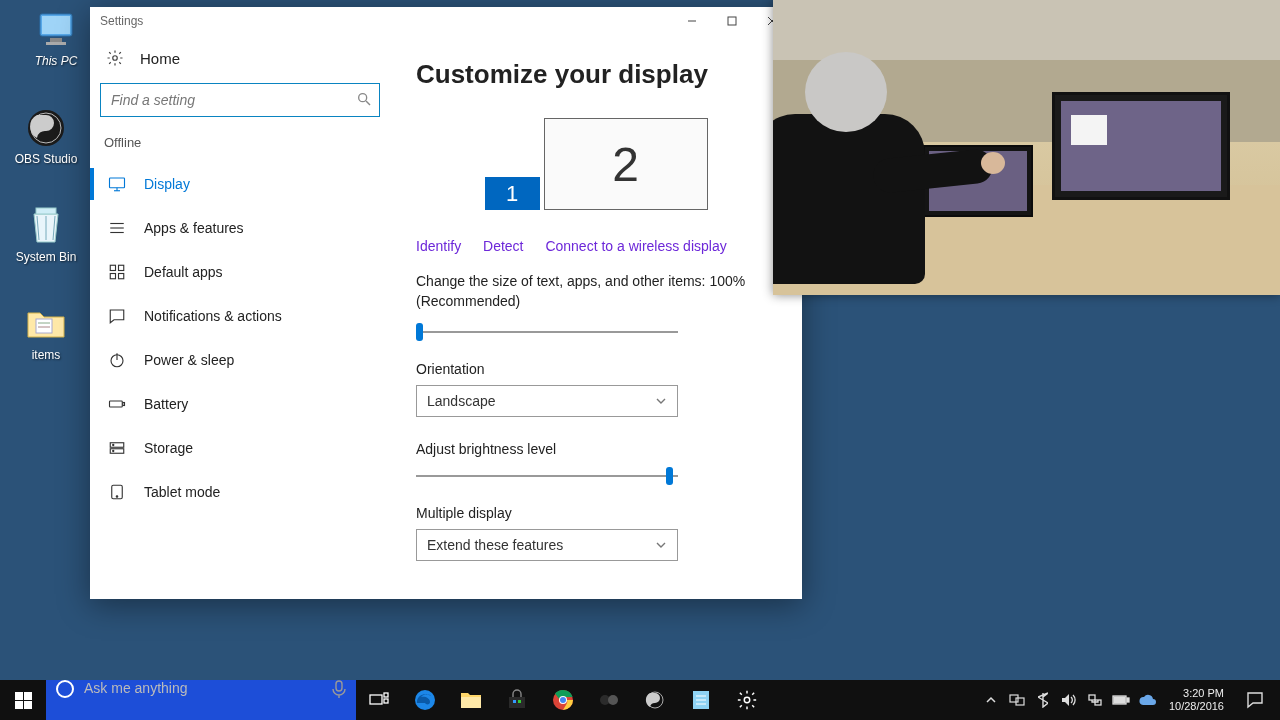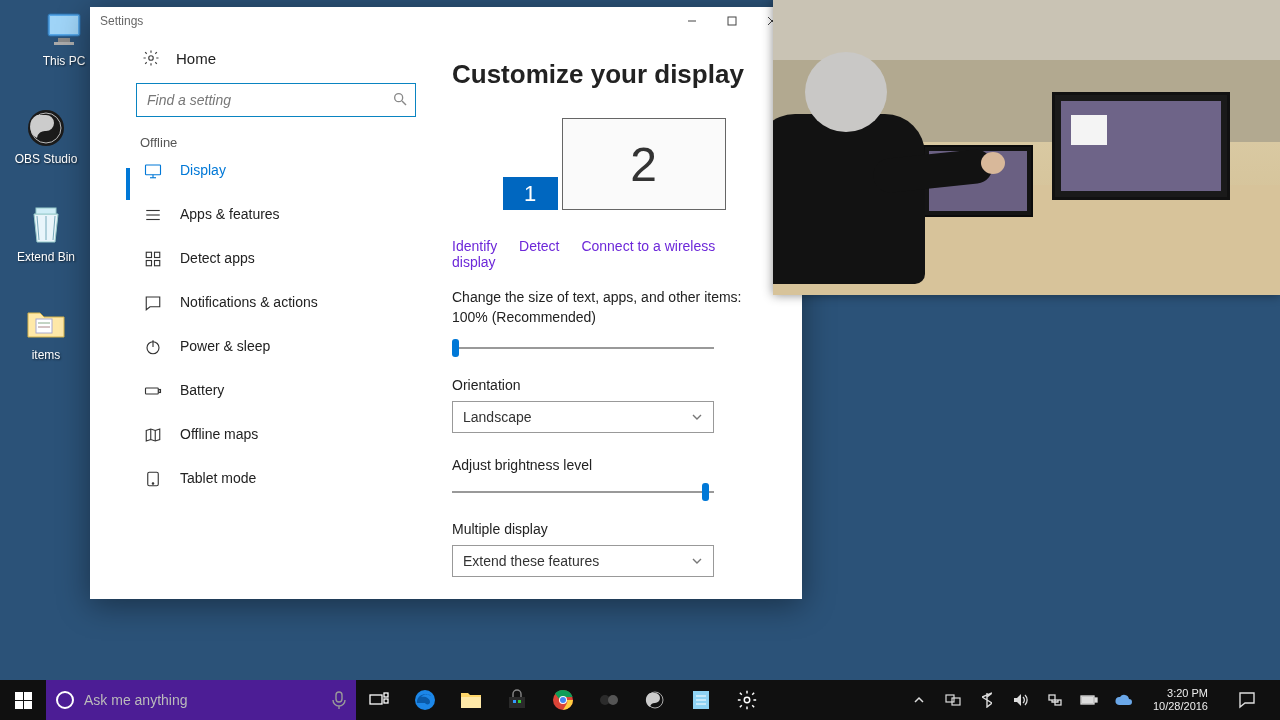--- a/index.html
+++ b/index.html
@@ -11,30 +11,30 @@
 .desktop-icon .ic { width: 40px; height: 40px; margin: 0 auto 4px; display: flex; align-items: center; justify-content: center; }
 .desktop-icon .lbl { text-shadow: 1px 1px 2px rgba(0,0,0,.6); }
 
 
 .settings-window { position: absolute; left: 90px; top: 7px; width: 712px; height: 592px; background: #ffffff; box-shadow: 0 6px 30px rgba(0,0,0,.4); display: flex; flex-direction: column; }
 .titlebar { height: 28px; display: flex; align-items: center; padding: 0 10px; color: #666; font-size: 12px; }
 .titlebar .spacer { flex: 1; }
 .titlebar .wbtn { width: 40px; height: 28px; display: flex; align-items: center; justify-content: center; color: #666; }
 .titlebar .wbtn svg { width: 10px; height: 10px; }
 
-.settings-body { flex: 1; display: flex; overflow: hidden; padding-left: 36px; }
+.settings-body { flex: 1; display: flex; overflow: hidden; }
 .sidebar { width: 300px; padding: 8px 10px 0 10px; overflow: hidden; }
 .home-row { display: flex; align-items: center; gap: 16px; padding: 6px 6px 16px 6px; color: #222; font-size: 15px; }
 .home-row .gear { color: #444; }
 .search-wrap { position: relative; margin-bottom: 18px; }
 .search-input { width: 100%; height: 34px; border: 1px solid #0a84c1; background: #fff; padding: 0 32px 0 10px; font-size: 14px; color: #333; }
 .search-input::placeholder { color: #777; font-style: italic; }
 .search-ic { position: absolute; right: 8px; top: 8px; color: #888; }
 .section-label { color: #555; font-size: 13px; margin: 0 0 12px 4px; }
-.nav-item { display: flex; gap: 18px; height: 44px; padding: 0 8px 0 8px; color: #222; font-size: 14px; cursor: pointer; }
+.nav-item { display: flex; align-items: center; gap: 18px; height: 44px; padding: 0 8px 0 8px; color: #222; font-size: 14px; cursor: pointer; }
 .nav-item .nic { width: 18px; color: #333; display:flex; }
 .nav-item.active { position: relative; color: #0078d7; }
 .nav-item.active::before { content: ""; position: absolute; left: -10px; top: 6px; bottom: 6px; width: 4px; background: #0078d7; }
 .nav-item.active .nic { color: #0078d7; }
 
 .content { flex: 1; padding: 24px 26px 0 26px; overflow: hidden; color: #222; }
 .content h1 { font-weight: 700; font-size: 26px; margin-bottom: 28px; }
 .monitors { display: flex; align-items: flex-end; justify-content: center; margin: 0 0 28px; }
 .mon { border: 1px solid #666; color: #333; background: #fafafa; display: flex; align-items: center; justify-content: center; font-weight: 300; position: relative; }
 .mon.m1 { width: 55px; height: 33px; font-size: 22px; background:#0067c0; color:#fff; border-color:#0067c0; }
@@ -62,35 +62,35 @@
 .webcam .laptop .scr .win{position:absolute; left:6px; top:8px; width:24px; height:20px; background:#f4f4f4;}
 .webcam .person{position:absolute; left:-24px; top:48px; width:210px; height:240px;}
 .webcam .person .head{position:absolute; left:56px; top:4px; width:82px; height:80px; border-radius:50%; background:#c9c8c6;}
 .webcam .person .body{position:absolute; left:6px; top:66px; width:170px; height:170px; background:#121212; border-radius:40px 40px 10px 10px;}
 .webcam .person .arm{position:absolute; left:124px; top:106px; width:120px; height:34px; background:#121212; border-radius:18px; transform:rotate(-6deg);}
 .webcam .person .hand{position:absolute; left:232px; top:104px; width:24px; height:22px; background:#d8b89a; border-radius:50%;}
 
 
 .taskbar { position: absolute; left: 0; right: 0; bottom: 0; height: 40px; background: #101010; display: flex; align-items: center; color: #fff; }
 .tbtn { width: 46px; height: 40px; display: flex; align-items: center; justify-content: center; cursor: pointer; }
-.cortana { display: flex; align-items: center; background: #4c1d95; height: 40px; width: 310px; padding: 0 10px; gap: 10px; color: #bbb; font-size: 14px; }
+.cortana { display: flex; align-items: flex-start; background: #1d4ed8; height: 40px; width: 310px; padding: 0 10px; gap: 10px; color: #bbb; font-size: 14px; }
 .cortana .ring { width: 18px; height: 18px; border: 2px solid #fff; border-radius: 50%; }
 .cortana .mic { margin-left: auto; color: #888; }
 .task-apps { display: flex; }
-.tray { margin-left: auto; display: flex; align-items: center; gap: 10px; padding-right: 12px; }
+.tray { margin-left: auto; display: flex; align-items: center; gap: 2px; padding-right: 4px; }
 .tray .ticon { width: 24px; height: 40px; display: flex; align-items: center; justify-content: center; color: #ddd; font-size: 12px; cursor:pointer;}
 .clock { text-align: right; font-size: 11px; line-height: 1.2; padding: 0 8px; color: #eee; }
 .notif { width: 42px; height: 40px; display: flex; align-items: center; justify-content: center; }
 
 svg { display: block; }
 </style>
 </head>
 <body>
 
-<div class="desktop-icon" style="left:24px; top:10px;">
+<div class="desktop-icon" style="left:16px; top:10px;font-style:italic;">
   <div class="ic">
     <svg width="40" height="36" viewBox="0 0 40 36">
         <rect x="4" y="2" width="32" height="22" rx="2" fill="#58a8e8" stroke="#2a6fab"></rect>
         <rect x="6" y="4" width="28" height="18" fill="#9fd4f7"></rect>
         <rect x="14" y="26" width="12" height="4" fill="#888"></rect>
         <rect x="10" y="30" width="20" height="3" fill="#aaa"></rect>
       </svg>
   </div>
   <div class="lbl">This PC</div>
 </div>
@@ -105,21 +105,21 @@
   <div class="lbl">OBS Studio</div>
 </div>
 <div class="desktop-icon" style="left:6px; top:206px;">
   <div class="ic">
     <svg width="36" height="40" viewBox="0 0 36 40">
         <path d="M6 8 h24 l-3 28 h-18 z" fill="#e9f5fb" stroke="#9cc"></path>
         <path d="M9 10 l2 24 M18 10 v24 M27 10 l-2 24" stroke="#7ab" stroke-width="1" fill="none"></path>
         <rect x="8" y="2" width="20" height="6" fill="#cfeef7" stroke="#9cc"></rect>
       </svg>
   </div>
-  <div class="lbl">Extend Bin</div>
+  <div class="lbl">System Bin</div>
 </div>
 <div class="desktop-icon" style="left:6px; top:304px;">
   <div class="ic">
     <svg width="40" height="34" viewBox="0 0 40 34">
         <path d="M2 6 h12 l4 4 h20 v20 h-36 z" fill="#ffe9a8" stroke="#d4b24a"></path>
         <rect x="10" y="12" width="16" height="14" fill="#fff" stroke="#aac"></rect>
         <line x1="12" y1="16" x2="24" y2="16" stroke="#8a8"></line>
         <line x1="12" y1="20" x2="24" y2="20" stroke="#a88"></line>
       </svg>
   </div>
@@ -191,21 +191,21 @@
       </div>
       <div class="nav-item">
         <span class="nic">
             <svg width="18" height="18" viewBox="0 0 24 24" fill="none" stroke="currentColor" stroke-width="1.5">
               <rect x="3" y="3" width="7" height="7"></rect>
               <rect x="14" y="3" width="7" height="7"></rect>
               <rect x="3" y="14" width="7" height="7"></rect>
               <rect x="14" y="14" width="7" height="7"></rect>
             </svg>
           </span>
-        <span>Detect apps</span>
+        <span>Default apps</span>
       </div>
       <div class="nav-item">
         <span class="nic">
             <svg width="18" height="18" viewBox="0 0 24 24" fill="none" stroke="currentColor" stroke-width="1.5">
               <path d="M3 4h18v13H8l-5 4z"></path>
             </svg>
           </span>
         <span>Notifications &amp; actions</span>
       </div>
       <div class="nav-item">
@@ -222,26 +222,27 @@
             <svg width="18" height="18" viewBox="0 0 24 24" fill="none" stroke="currentColor" stroke-width="1.5">
               <rect x="2" y="8" width="17" height="8" rx="1"></rect>
               <rect x="20" y="10" width="2" height="4"></rect>
             </svg>
           </span>
         <span>Battery</span>
       </div>
       <div class="nav-item">
         <span class="nic">
             <svg width="18" height="18" viewBox="0 0 24 24" fill="none" stroke="currentColor" stroke-width="1.5">
-              <path d="M3 6l6-2 6 2 6-2v14l-6 2-6-2-6 2z"></path>
-              <line x1="9" y1="4" x2="9" y2="18"></line>
-              <line x1="15" y1="6" x2="15" y2="20"></line>
-            </svg>
-          </span>
-        <span>Offline maps</span>
+              <rect x="3" y="5" width="18" height="6"></rect>
+              <rect x="3" y="13" width="18" height="6"></rect>
+              <circle cx="7" cy="8" r="0.8" fill="currentColor"></circle>
+              <circle cx="7" cy="16" r="0.8" fill="currentColor"></circle>
+            </svg>
+          </span>
+        <span>Storage</span>
       </div>
       <div class="nav-item">
         <span class="nic">
             <svg width="18" height="18" viewBox="0 0 24 24" fill="none" stroke="currentColor" stroke-width="1.5">
               <rect x="5" y="3" width="14" height="18" rx="2"></rect>
               <circle cx="12" cy="18" r="1" fill="currentColor"></circle>
             </svg>
           </span>
         <span>Tablet mode</span>
       </div>

